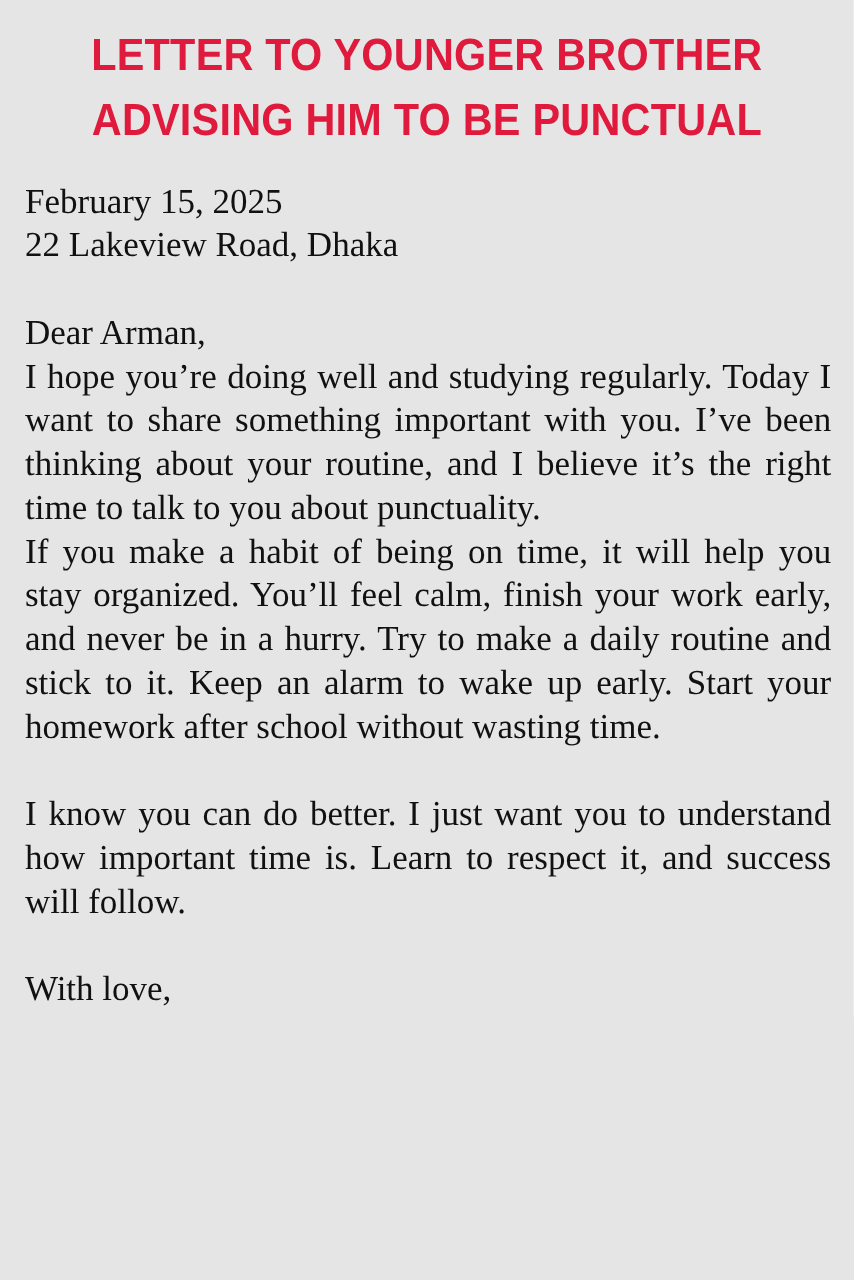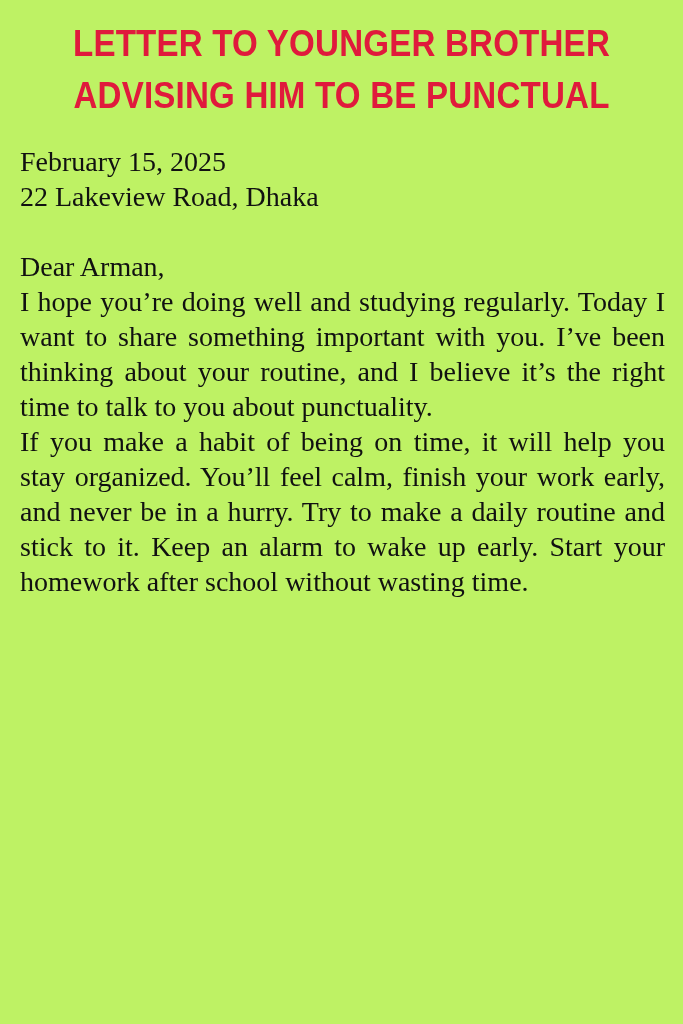--- a/index.html
+++ b/index.html
@@ -11,21 +11,21 @@
     width: 683px;
     height: 1024px;
     background: #ffffff;
     font-family: "Liberation Serif", "DejaVu Serif", serif;
     overflow: hidden;
   }
 
   .page {
     width: 683px;
     height: 1024px;
-    background: #bef264;
+    background: #e5e5e5;
     box-sizing: border-box;
     padding: 0;
     position: relative;
   }
 
   
   .doc-title {
     margin: 0;
     padding: 18px 30px 0 30px;
     text-align: center;
@@ -103,19 +103,21 @@
 
     <div class="salutation">Dear Arman,</div>
 
     <p class="para">I hope you’re doing well and studying regularly. Today I want to share something important with you. I’ve been thinking about your routine, and I believe it’s the right time to talk to you about punctuality.</p>
 
 
     <p class="para">If you make a habit of being on time, it will help you stay organized. You’ll feel calm, finish your work early, and never be in a hurry. Try to make a daily routine and stick to it. Keep an alarm to wake up early. Start your homework after school without wasting time.</p>
 
     <div class="spacer"></div>
 
+    <p class="para">I know you can do better. I just want you to understand how important time is. Learn to respect it, and success will follow.</p>
 
     <div class="spacer"></div>
 
+    <div class="closing-line">With love,</div>
 
 
   </div>
 </div>
 
 </body></html>

